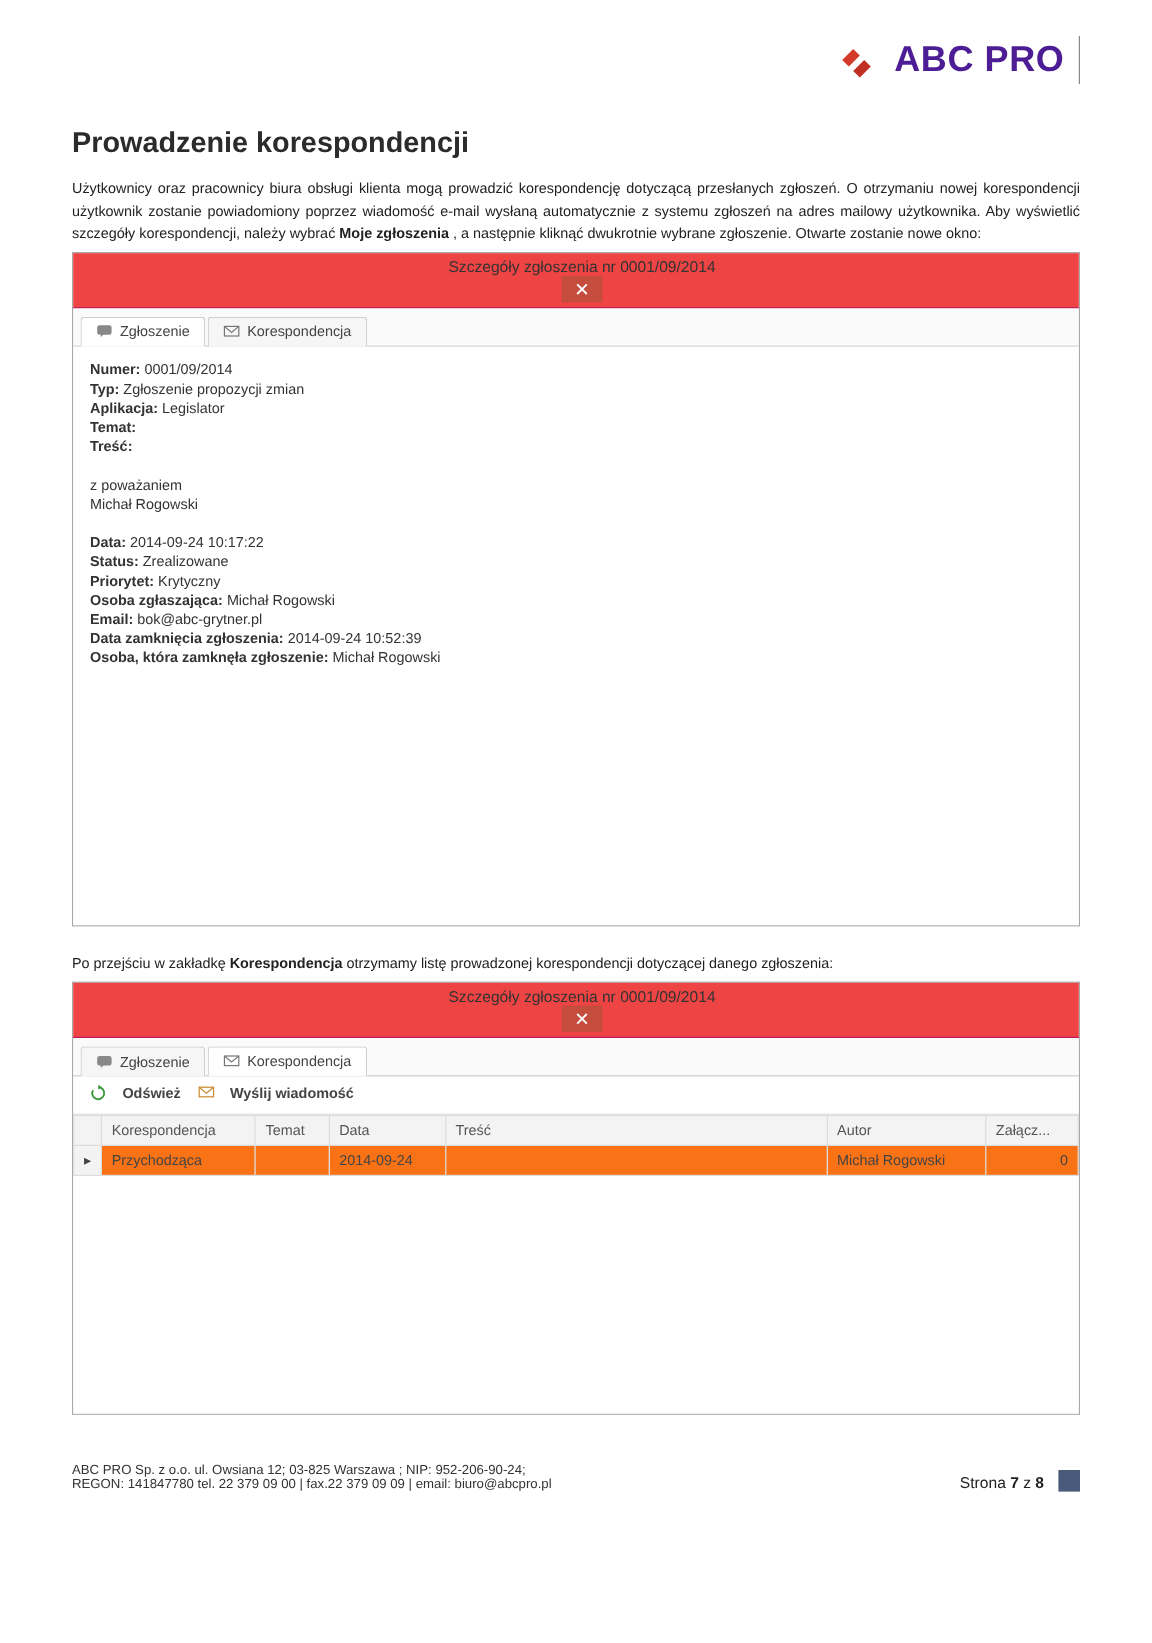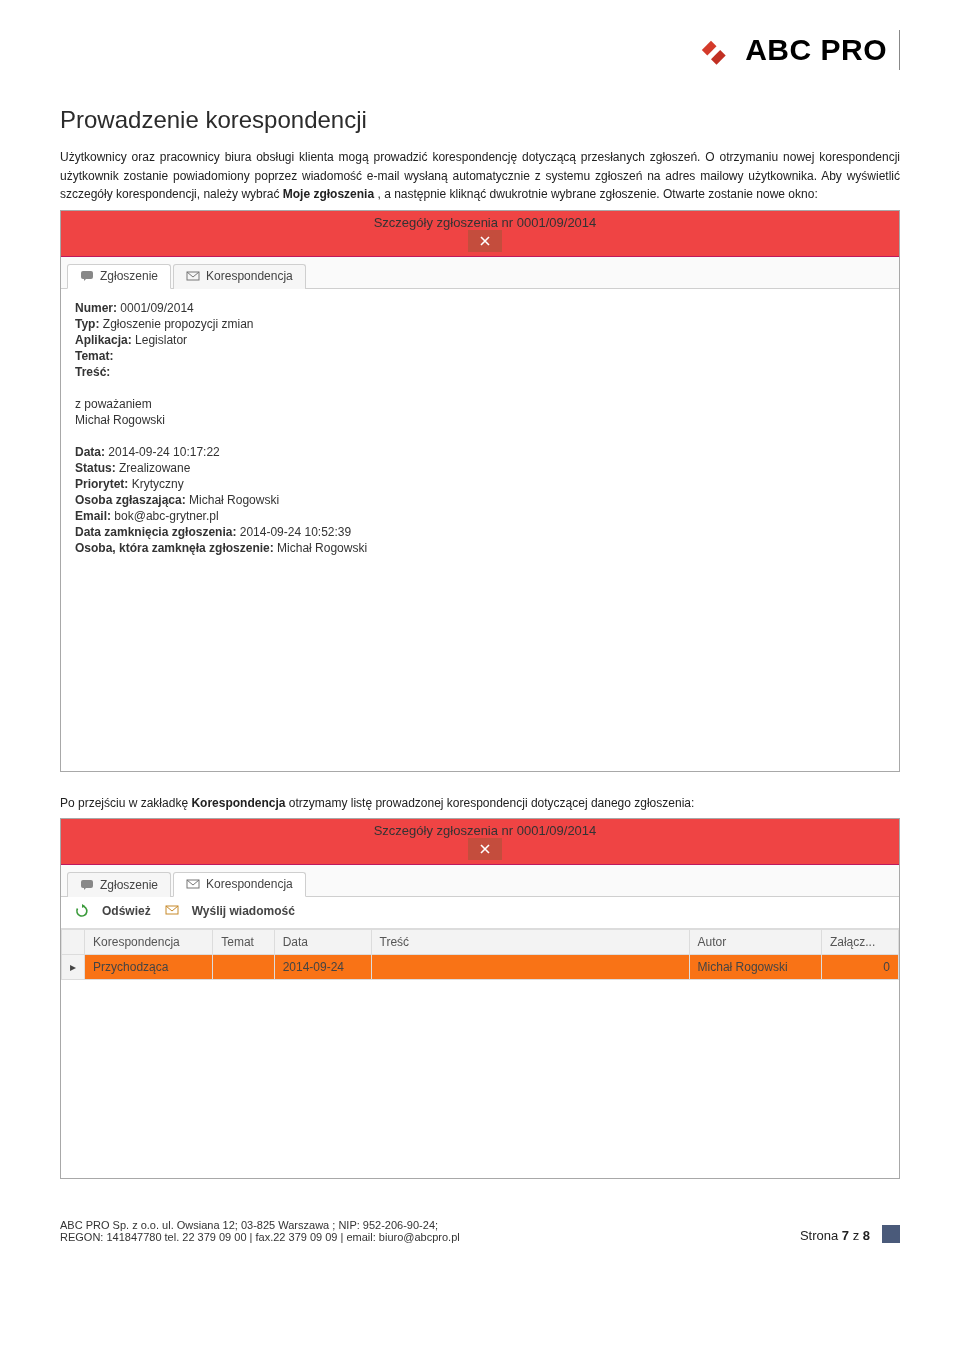--- a/index.html
+++ b/index.html
@@ -8,24 +8,24 @@
     background: #fff;
     color: #222;
     width: 960px;
     margin: 0 auto;
     padding: 28px 60px 20px 60px;
     position: relative;
   }
   .logo-row { display: flex; justify-content: flex-end; align-items: center; gap: 12px; margin-bottom: 34px; }
   .logo-mark { width: 44px; height: 44px; display: flex; align-items: center; justify-content: center; }
   .logo-text { display: flex; align-items: center; gap: 12px; }
-  .logo-abc { font-size: 30px; font-weight: 700; letter-spacing: 0.5px; color: #000000; }
+  .logo-abc { font-size: 30px; font-weight: 700; letter-spacing: 0.5px; color: #4c1d95; }
   .logo-sep { width: 1px; height: 40px; background: #888; }
   .logo-tag { font-size: 14px; line-height: 1.3; color: #444; }
-  .section-title { font-size: 24px; font-weight: 400; color: #2b2b2b; margin: 32px 0 14px; }
+  .section-title { font-size: 24px; font-weight: 700; color: #2b2b2b; margin: 32px 0 14px; }
   .body-text { font-size: 12px; line-height: 1.55; color: #222; text-align: justify; margin-bottom: 4px; }
   .body-text b { font-weight: 700; }
   .window {
     border: 1px solid #a8a8a8;
     background: #fff;
     margin: 6px 0 22px 0;
     font-family: Tahoma, Arial, sans-serif;
     font-size: 12px;
     color: #333;
     box-shadow: 0 0 0 1px #eee inset;

